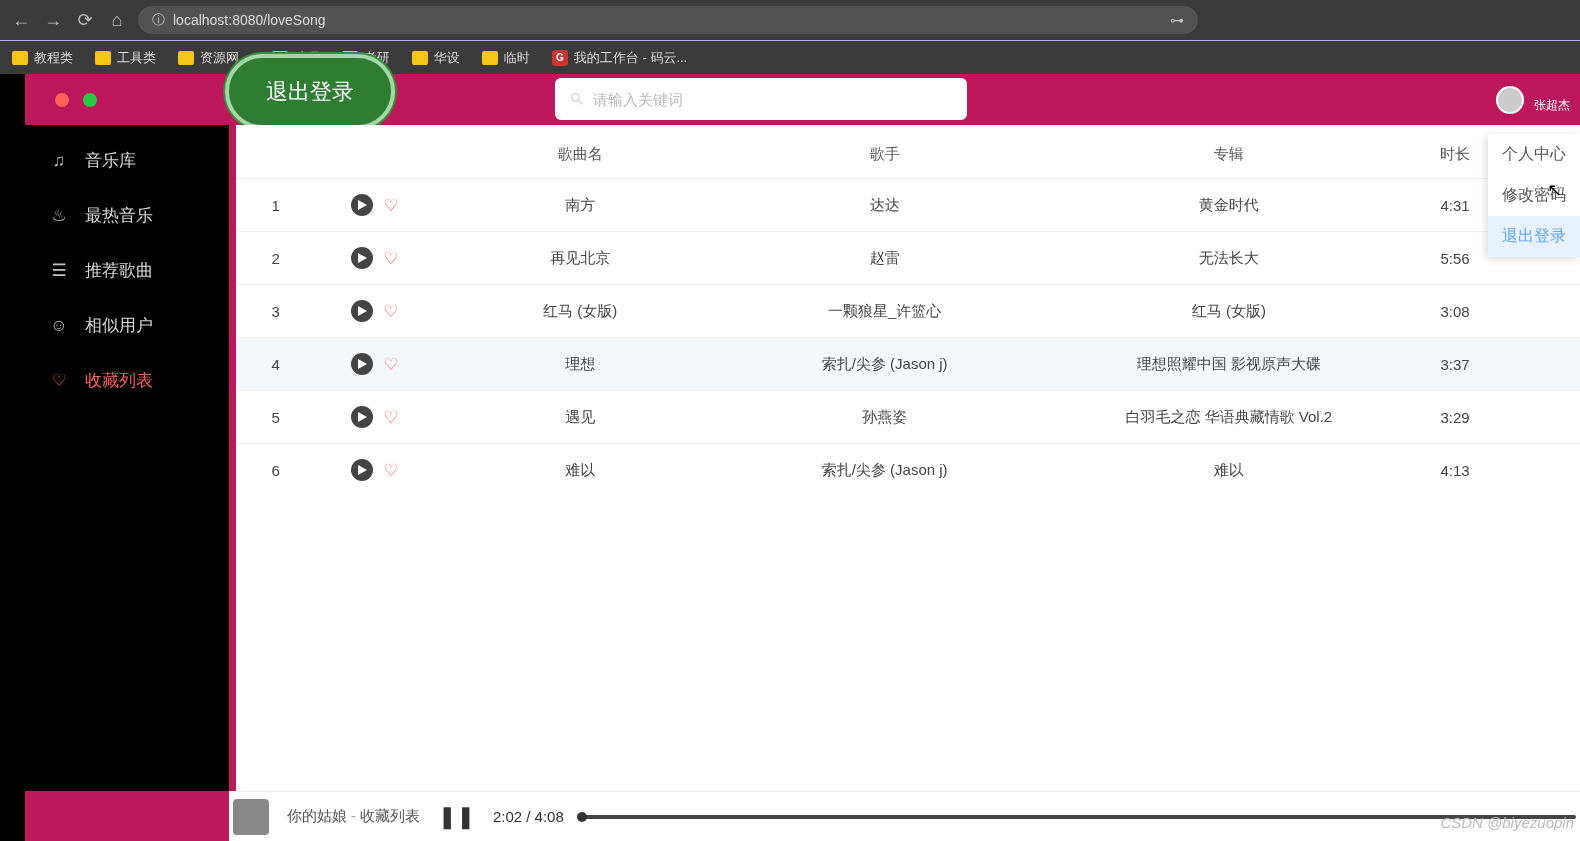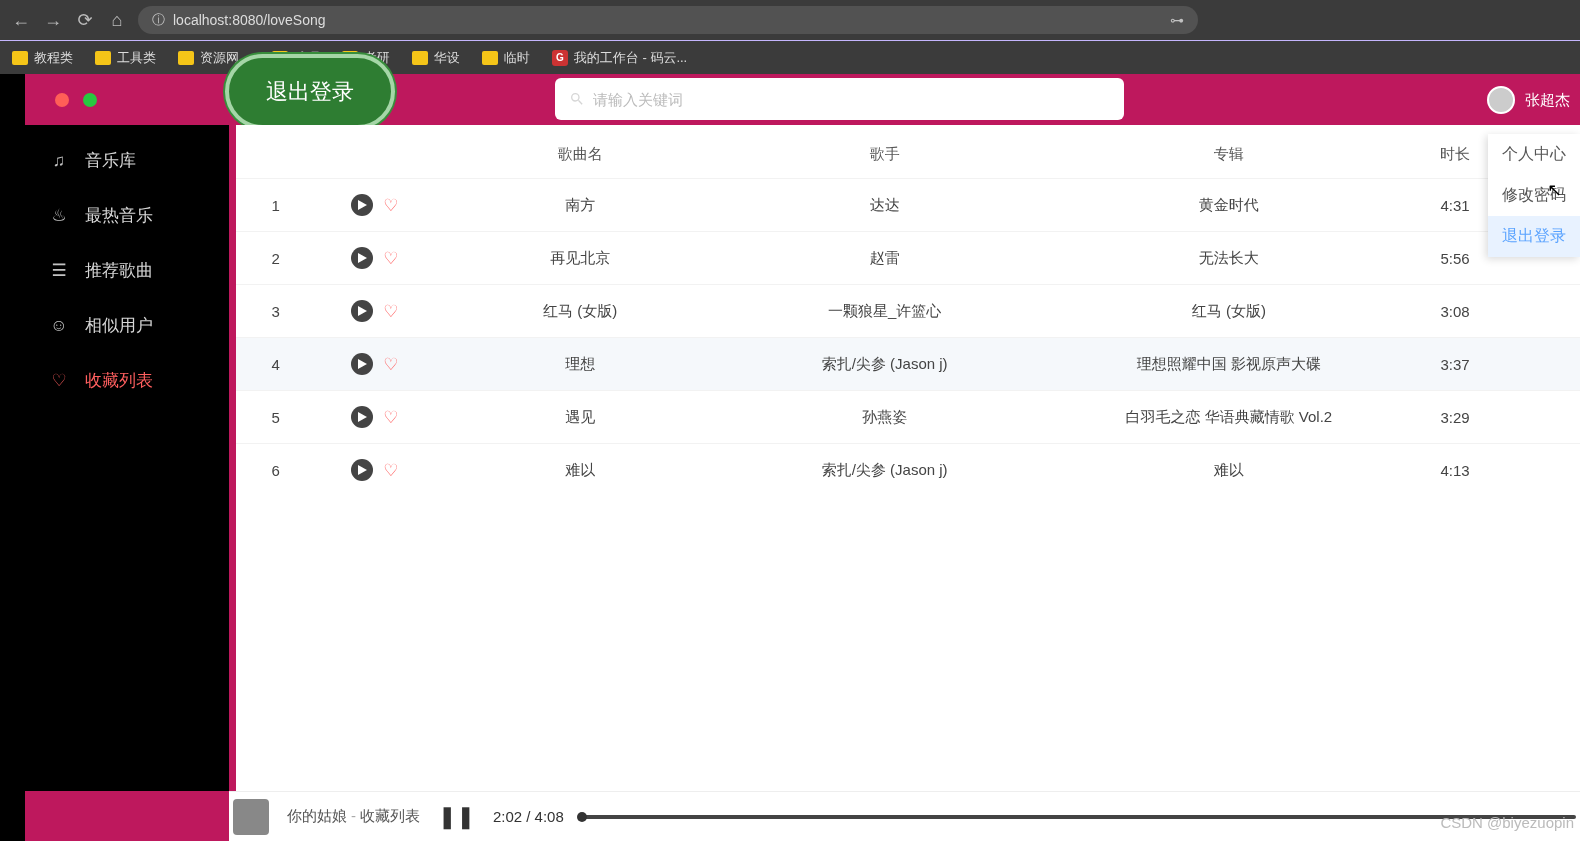--- a/index.html
+++ b/index.html
@@ -17,25 +17,25 @@
   .bm .g   { width:16px; height:16px; background:#c33; border-radius:3px; color:#fff; font-size:10px; font-weight:bold; display:flex; align-items:center; justify-content:center; }
 
   .app { position:absolute; left:25px; right:0; top:74px; bottom:0; background:#be185d; }
 
   
   .hdr { height:51px; display:flex; align-items:center; position:relative; }
   .traffic { display:flex; gap:14px; margin-left:30px; }
   .tdot { width:14px; height:14px; border-radius:50%; }
   .tdot.r { background:#ff5f57; } .tdot.y { background:#28c840; }
   .logout-cloud { position:absolute; left:200px; top:-20px; width:170px; height:75px; background:#2e7d32; border-radius:40px; display:flex; align-items:center; justify-content:center; color:#fff; font-size:22px; font-weight:500; border:4px solid #a5d6a7; box-shadow:0 0 0 2px #388e3c; }
-  .search { position:absolute; left:530px; top:4px; width:569px; height:42px; background:#fff; border-radius:6px; display:flex; align-items:center; padding:12px 14px; }
+  .search { position:absolute; left:530px; top:4px; width:412px; height:42px; background:#fff; border-radius:6px; display:flex; align-items:center; padding:12px 14px; }
   .search svg { width:16px; height:16px; opacity:.4; margin-right:8px; }
   .search input { border:none; outline:none; font-size:15px; flex:1; color:#333; }
   .search input::placeholder { color:#bbb; }
-  .user { position:absolute; right:10px; top:12px; display:flex; align-items:center; gap:10px; color:#fff; font-size:15px; cursor:pointer; }
+  .user { position:absolute; right:10px; top:12px; display:flex; align-items:flex-end; gap:10px; color:#fff; font-size:12px; cursor:pointer; }
   .avatar { width:28px; height:28px; border-radius:50%; background:#ccc; border:2px solid #fff; }
 
   
   .dd { position:absolute; right:0; top:60px; min-width:90px; background:#fff; color:#555; font-size:16px; box-shadow:-2px 2px 8px rgba(0,0,0,.15); z-index:5; }
   .dd div { padding:10px 14px; cursor:pointer; }
   .dd div.hl { background:#e8f2ff; color:#5aa3ff; }
 
   
   .bodyrow { display:flex; height:calc(100% - 51px - 50px); }
 
@@ -63,21 +63,21 @@
   .player { position:absolute; left:204px; right:0; bottom:0; height:50px; background:#fff; border-top:1px solid #eee; display:flex; align-items:center; padding:0 4px; gap:18px; }
   .pcover { width:36px; height:36px; border-radius:4px; background:#888; }
   .ptxt   { color:#555; font-size:15px; display:flex; gap:4px; }
   .ptxt .sep { color:#aaa; }
   .pp     { font-size:22px; cursor:pointer; color:#333; }
   .ptime  { color:#333; font-size:15px; }
   .pbar   { flex:1; height:4px; background:#444; border-radius:2px; position:relative; cursor:pointer; }
   .pbar .knob { position:absolute; left:0; top:50%; width:10px; height:10px; background:#333; border-radius:50%; transform:translate(-50%,-50%); }
 
   
-  .wm{position:absolute;right:6px;bottom:10px;color:#bbb;font-size:15px;pointer-events:none;}
+  .wm{position:absolute;right:6px;bottom:10px;color:#bbb;font-size:15px;pointer-events:none;font-style:italic;}
 
   
   .cursor { position:absolute; right:18px; top:105px; font-size:18px; color:#000; z-index:6; pointer-events:none; }
 </style>
 </head>
 <body>
 
 <div class="browser-top">
   <span class="nav-btn">←</span>
   <span class="nav-btn">→</span>

